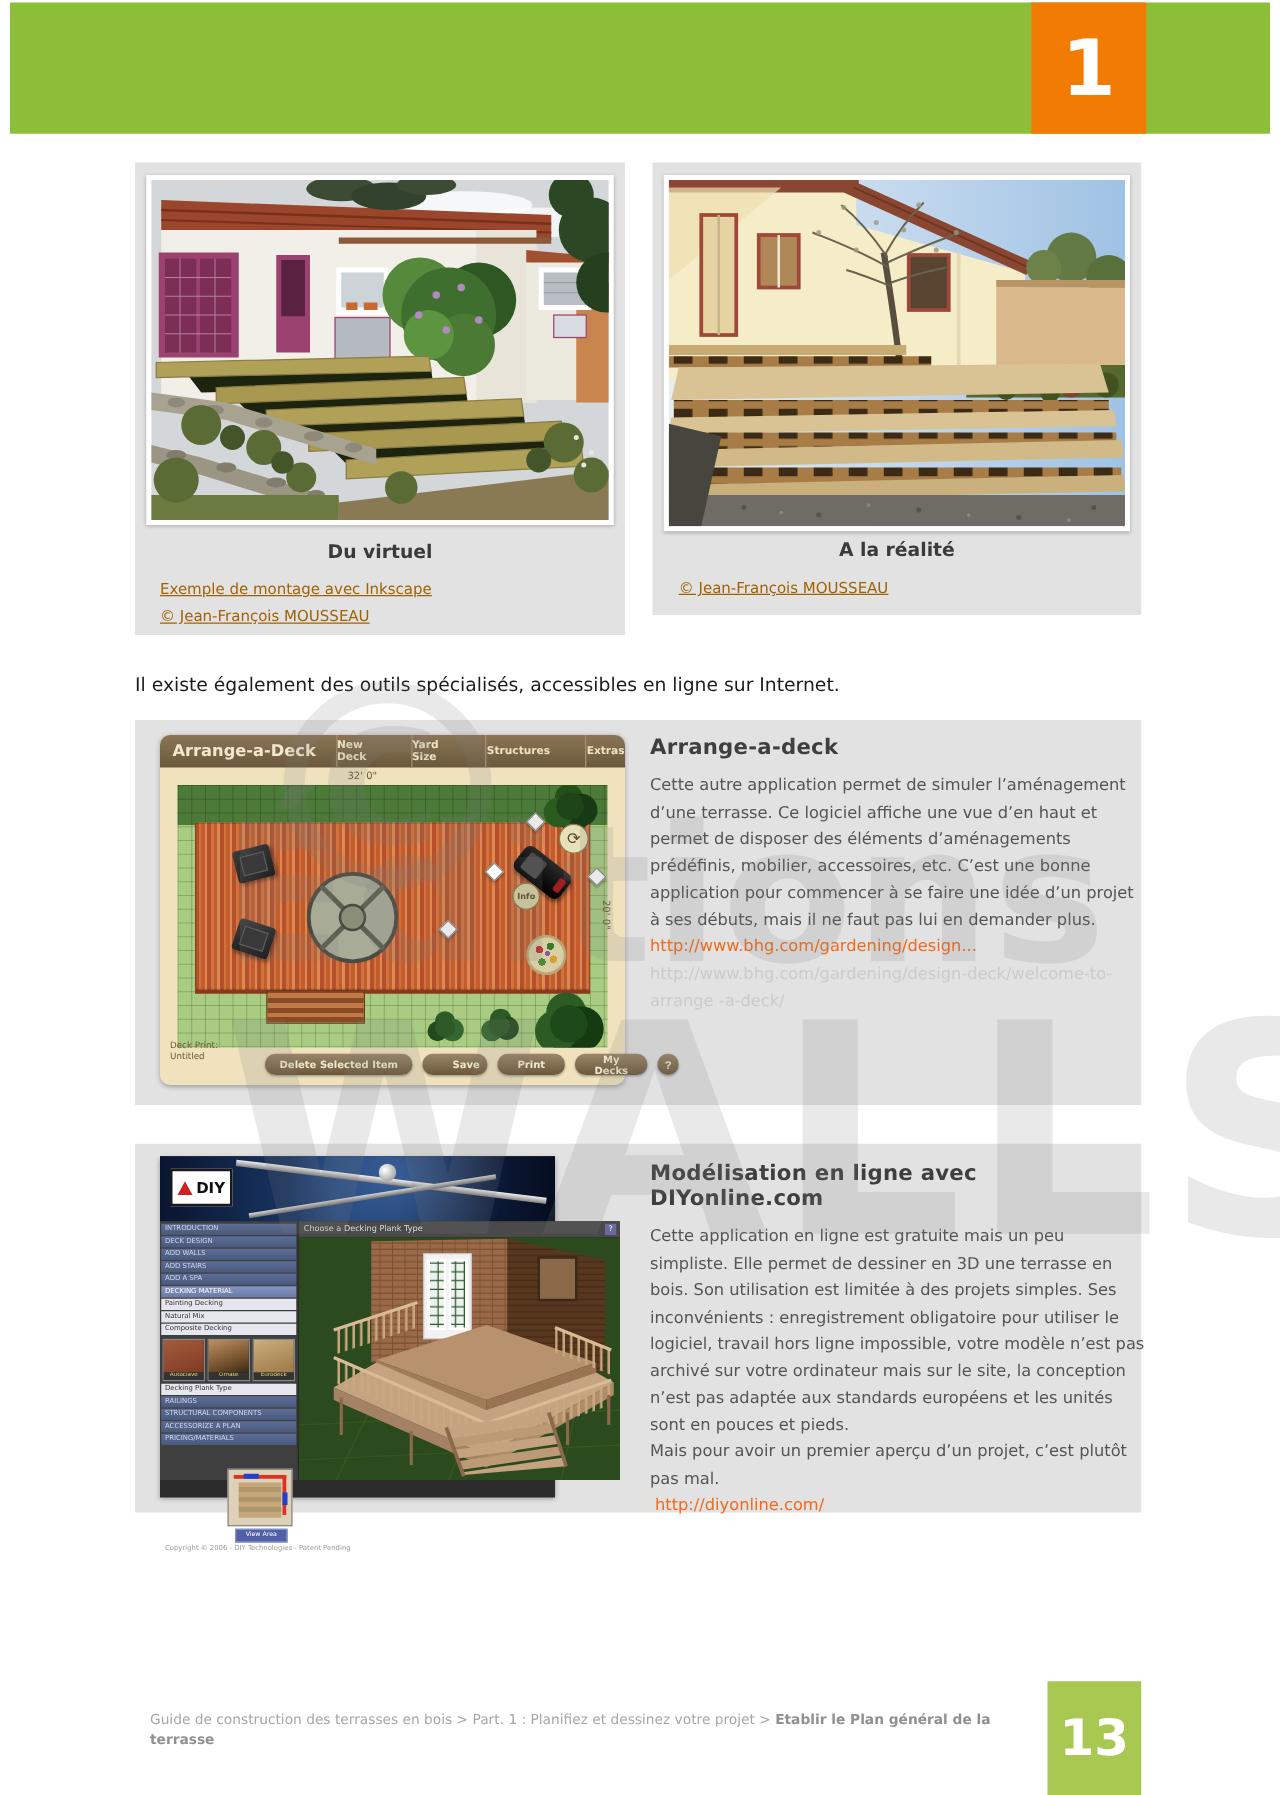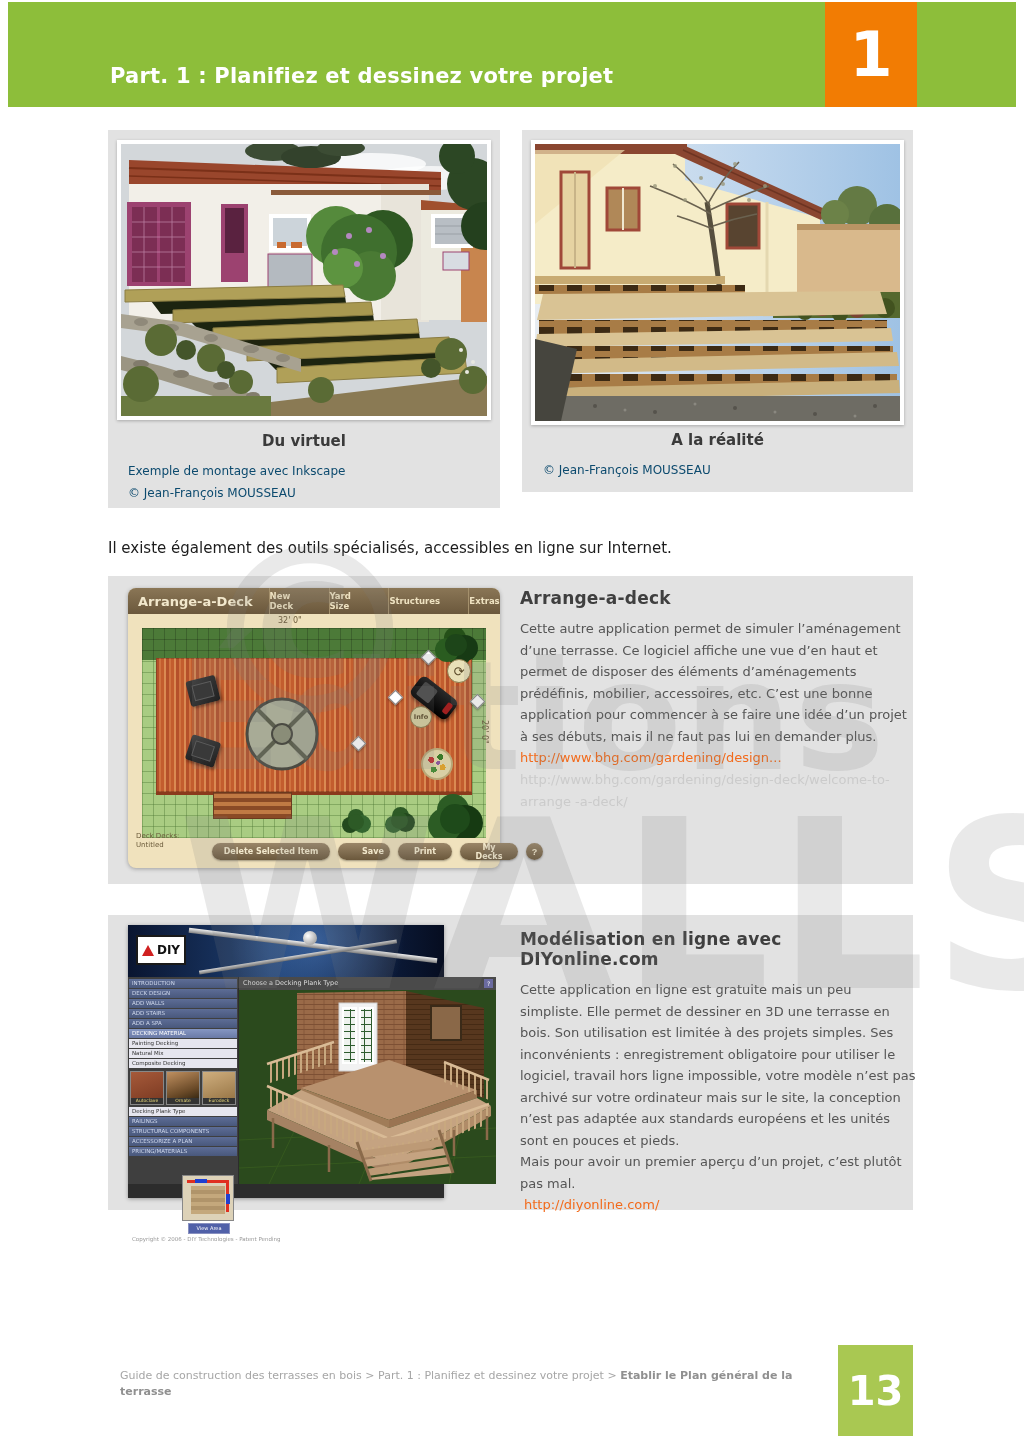--- a/index.html
+++ b/index.html
@@ -19,21 +19,21 @@
   .panel{position:absolute;background:var(--panel-gray,#e2e2e2);}
   .panel-virtual{left:108px;top:130px;width:392px;height:378px;}
   .panel-real{left:522px;top:130px;width:391px;height:362px;}
   .photo-frame{position:absolute;left:9px;top:10px;background:#fff;padding:4px;
                box-shadow:0 1px 3px rgba(0,0,0,.25);}
   .photo-frame svg{display:block;}
   .photo-caption{position:absolute;left:0;width:100%;text-align:center;
                  font-weight:bold;font-size:15px;color:#3a3a3a;}
   .panel-virtual .photo-caption{top:302px;}
   .panel-real .photo-caption{top:301px;}
-  .photo-credit{position:absolute;left:20px;font-size:12px;color:#0c4a6e;}
+  .photo-credit{position:absolute;left:20px;font-size:12px;color:#a16207;text-decoration:underline;}
 
   
   .intro-text{position:absolute;left:108px;top:539px;font-size:15px;color:#1c1c1c;}
 
   
   .tool-panel{position:absolute;left:108px;width:805px;background:var(--panel-gray,#e2e2e2);}
   .tp-arrange{top:576px;height:308px;}
   .tp-diy{top:915px;height:295px;}
   .tool-col{position:absolute;left:412px;top:12px;width:400px;}
   .tool-col h2{margin:0 0 10px 0;font-size:17px;color:#3f3f3f;letter-spacing:.2px;}
@@ -191,21 +191,20 @@
   .page-badge{position:absolute;left:838px;top:1345px;width:75px;height:91px;
       background:var(--footer-green,#a9c852);color:#fff;font-size:40px;font-weight:bold;
       display:flex;align-items:center;justify-content:center;}
 </style>
 </head>
 <body>
 
 <div id="page">
 
   <header class="chapter-header">
-    <h1 class="chapter-title">Part. 1 : Planifiez et dessinez votre projet</h1>
     <div class="chapter-num">1</div>
   </header>
 
   <section class="panel panel-virtual">
     <div class="photo-frame">
       <svg width="366" height="272" viewBox="0 0 366 272">
         <rect width="366" height="272" fill="#d3d7da"></rect>
         <ellipse cx="250" cy="20" rx="55" ry="11" fill="#fff" opacity=".8"></ellipse>
         <ellipse cx="310" cy="34" rx="60" ry="12" fill="#fff" opacity=".7"></ellipse>
         <polygon points="8,16 320,28 320,48 8,40" fill="#99462c"></polygon>
@@ -456,21 +455,21 @@
         <div class="aad-diamond" style="left:248px;top:64px;"></div>
         <div class="aad-diamond" style="left:330px;top:68px;"></div>
         <div class="aad-diamond" style="left:211px;top:110px;"></div>
         <div class="aad-pot"></div>
         <div class="blob aad-bush1"></div>
         <div class="blob aad-bush2"></div>
         <div class="blob aad-bush3"></div>
       </div>
       <div class="aad-dim-right">20' 0"</div>
       <div class="aad-deckname">
-        <div>Deck Decks:</div>
+        <div>Deck Print:</div>
         <div>Untitled</div>
       </div>
       <div class="aad-buttons">
         <button class="aad-btn b0">Delete Selected Item</button>
         <button class="aad-btn b1">Save</button>
         <button class="aad-btn b2">Print</button>
         <button class="aad-btn b3">My Decks</button>
         <button class="aad-help">?</button>
       </div>
     </div>

